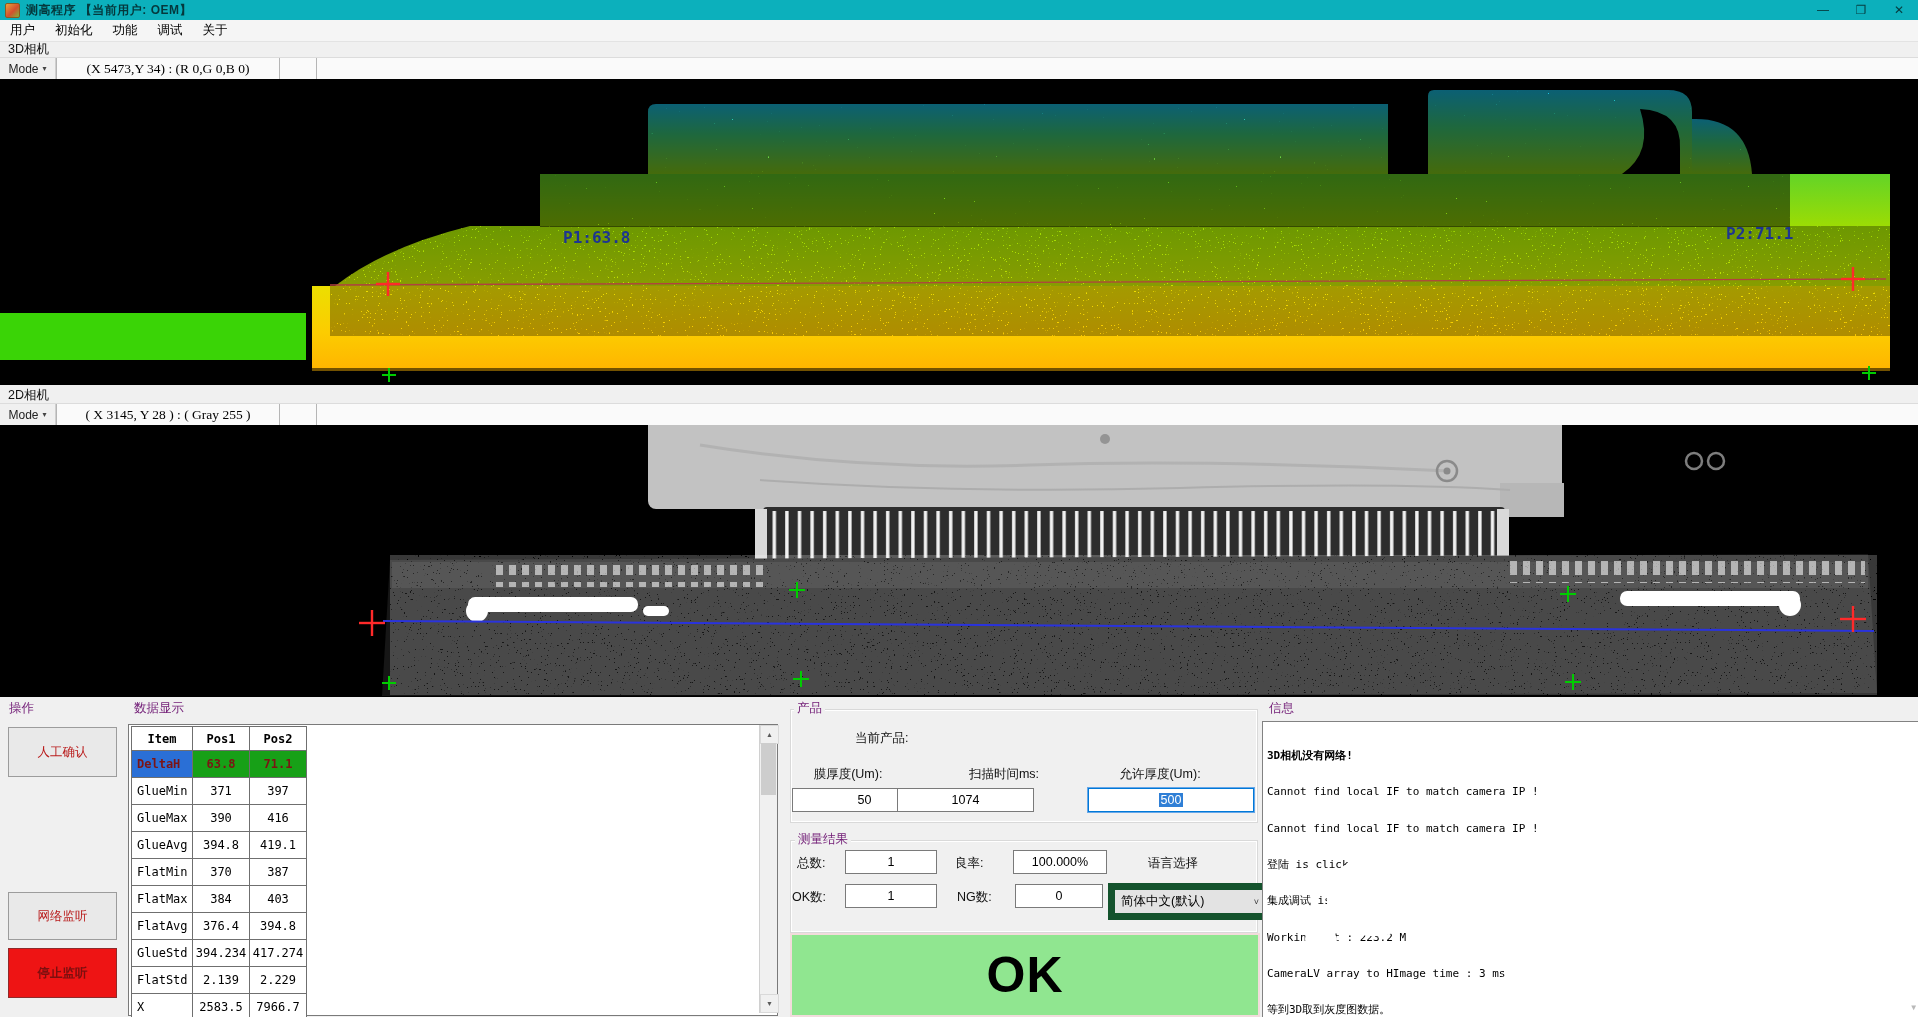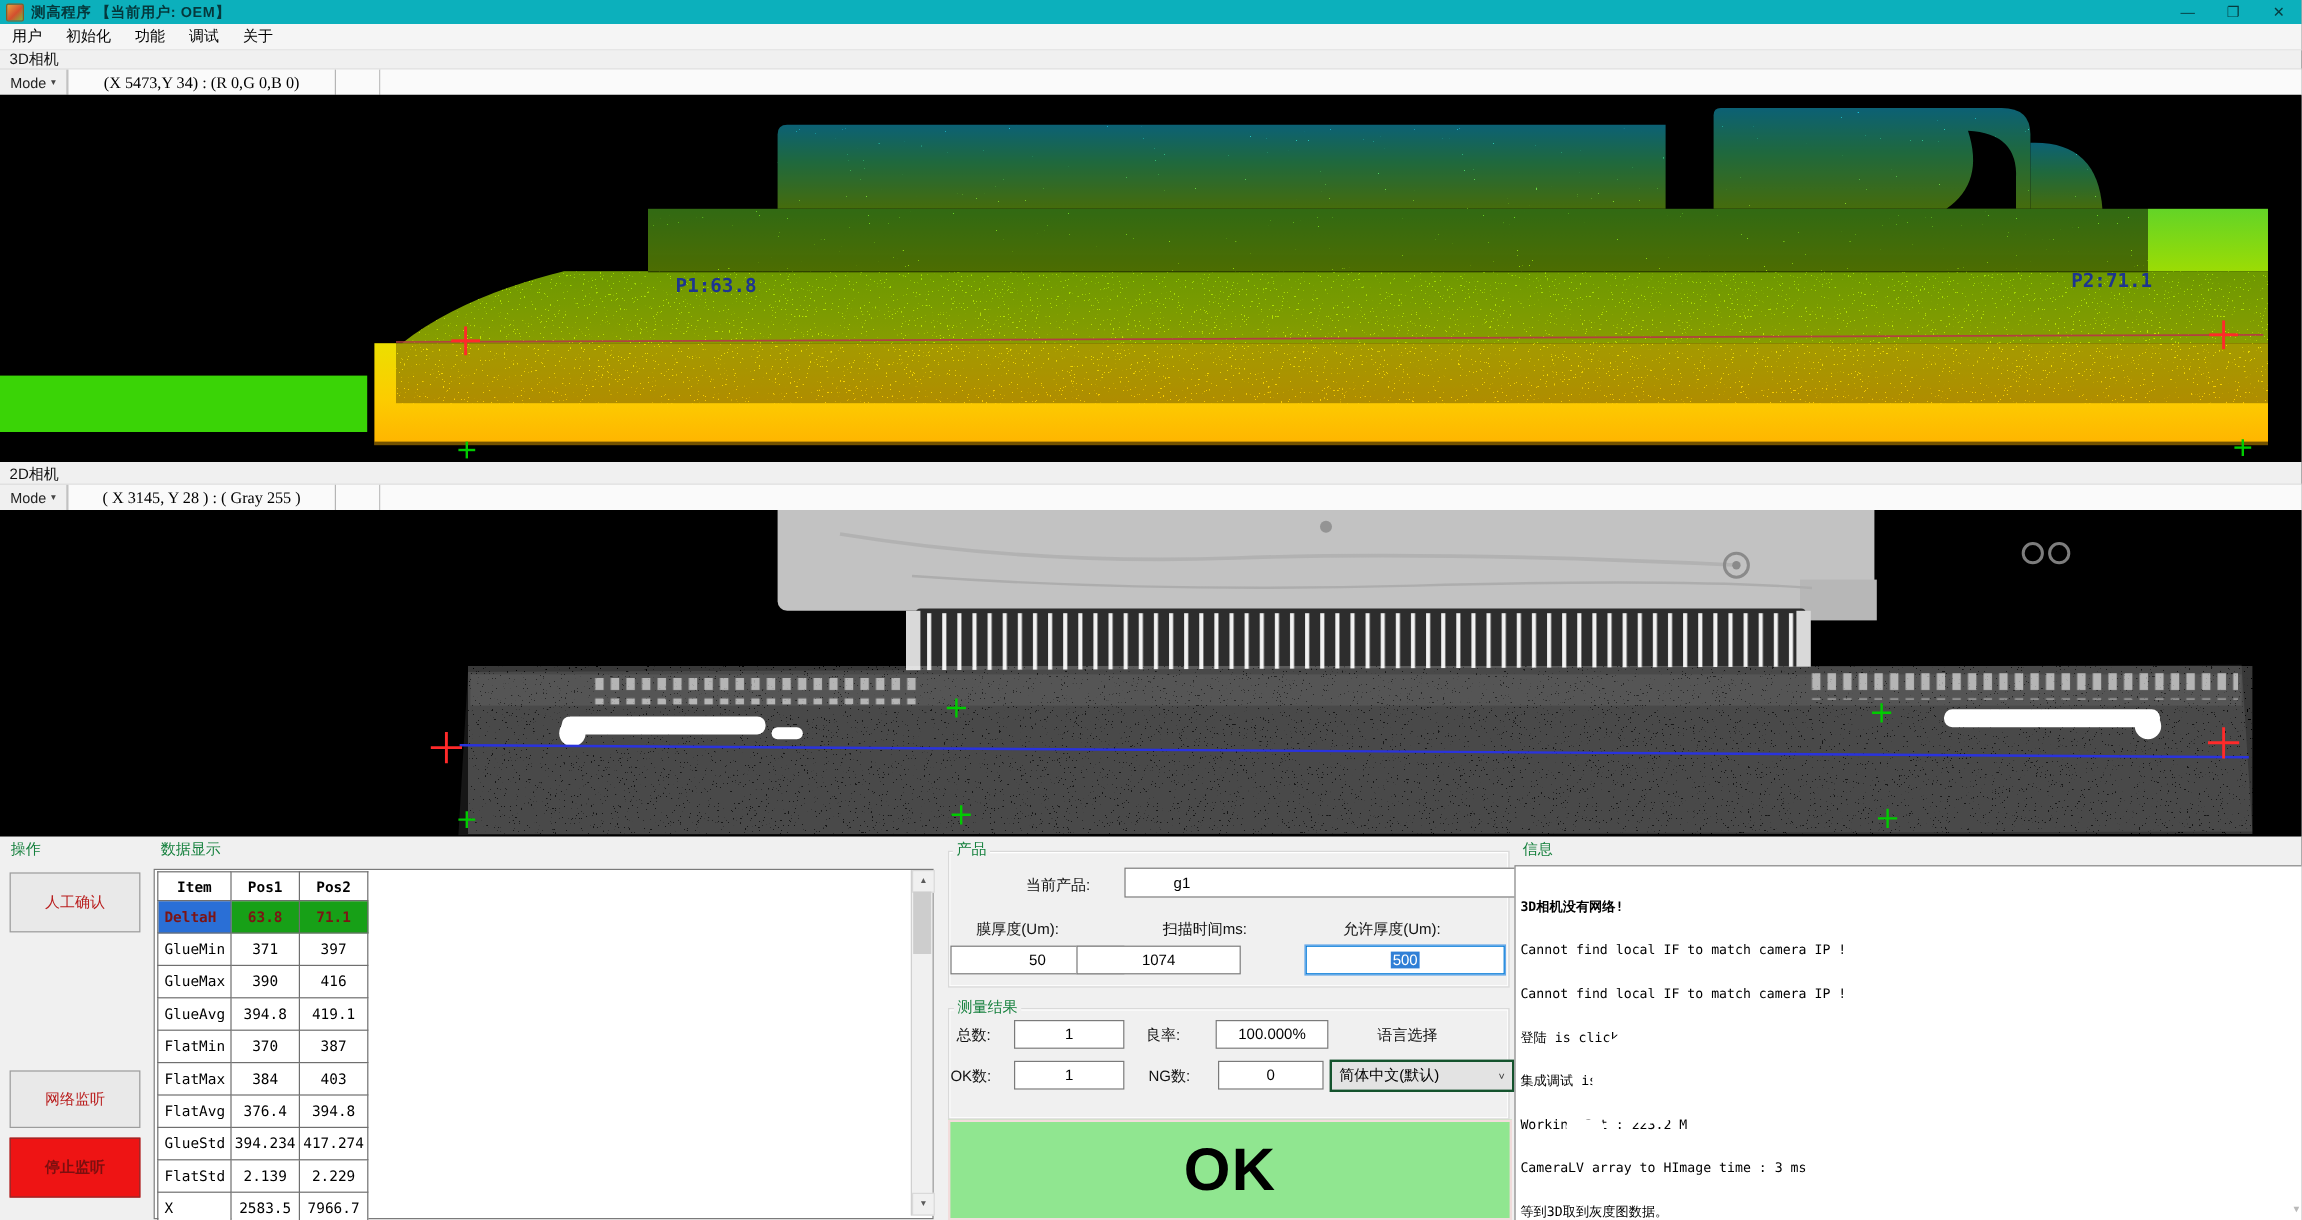--- a/index.html
+++ b/index.html
@@ -33,21 +33,21 @@
   .coord-cell{width:222px;display:flex;align-items:center;justify-content:center;
               font-family:"Liberation Serif",serif;font-size:13.5px;background:#fafafa;
               border-right:1px solid #b5b5b5;border-left:1px solid #b5b5b5;}
   .small-cell{width:36px;background:#fafafa;border-right:1px solid #b5b5b5;}
   .long-cell{flex:1;background:#fafafa;}
 
   .viewport{position:absolute;left:0;background:#000;}
   .viewport svg{display:block;}
 
   
-  .sec-label{position:absolute;font-size:12.5px;color:#15803d;background:#f0f0f0;padding:0 3px;z-index:3;}
+  .sec-label{position:absolute;font-size:12.5px;color:#701a75;background:#f0f0f0;padding:0 3px;z-index:3;}
   .groupbox{position:absolute;border:1px solid #d9d9d9;box-shadow:inset 0 0 0 1px #ffffff;background:#f0f0f0;}
 
   .op-btn{position:absolute;left:8px;width:107px;background:#e9e9e9;border:1px solid #9c9c9c;
           display:flex;align-items:center;justify-content:center;font-size:12.5px;color:#b91c1c;}
   .op-btn.red{background:#ee1414;color:#7c0f0f;border-color:#8f2b2b;font-weight:bold;}
 
   .listbox{position:absolute;background:#ffffff;border:1px solid #7a7a7a;}
   table.datatable{border-collapse:collapse;font-family:"DejaVu Sans Mono",monospace;font-size:12px;
                   position:absolute;left:2px;top:1px;}
   table.datatable th,table.datatable td{border:1px solid #6f6f6f;text-align:center;padding:0 2px;
@@ -63,21 +63,21 @@
                 display:flex;align-items:center;justify-content:center;font-size:7px;color:#5a5a5a;}
   .vscroll .thumb{position:absolute;left:1px;width:15px;background:#cdcdcd;}
 
   .fld-label{position:absolute;font-size:12.5px;color:#111;white-space:nowrap;}
   .txt{position:absolute;background:#fff;border:1px solid #7a7a7a;display:flex;align-items:center;
        justify-content:center;font-size:12.5px;}
   .txt.left{justify-content:flex-start;padding-left:40px;}
   .txt.focus{border:1px solid #0078d7;box-shadow:0 0 0 1px #66a7e8;}
   .sel{background:#2f7fd6;color:#fff;padding:0 2px;}
 
-  .combo{position:absolute;background:#e3e3e3;border:2px solid #14532d;display:flex;align-items:center;
+  .combo{position:absolute;background:#e3e3e3;border:7px solid #14532d;display:flex;align-items:center;
          font-size:12.5px;padding-left:6px;}
   .combo .chev{position:absolute;right:6px;font-size:9px;color:#333;}
 
   .ok-panel{position:absolute;background:#90e690;border:2px solid #f2dcdc;
             display:flex;align-items:center;justify-content:center;}
   .ok-panel span{font-size:50px;font-weight:bold;color:#000;letter-spacing:1px;}
 
   .logbox{position:absolute;background:#fff;border:1px solid #828282;overflow:hidden;
           font-family:"DejaVu Sans Mono",monospace;font-size:11px;line-height:12.1px;
           padding:4px 0 0 4px;white-space:pre;}
@@ -341,21 +341,20 @@
     <div class="vscroll" style="right:0;top:0;height:288px;">
       <div class="arr" style="top:0;">▲</div>
       <div class="thumb" style="top:18px;height:52px;"></div>
       <div class="arr" style="bottom:0;">▼</div>
     </div>
   </div>
 
   <div class="sec-label" style="left:794px;top:700px;">产品</div>
   <div class="groupbox" style="left:790px;top:709px;width:466px;height:112px;"></div>
   <div class="fld-label" style="left:855px;top:730px;">当前产品:</div>
-  <div class="txt left" style="left:937px;top:723px;width:313px;height:23px;">g1</div>
   <div class="fld-label" style="left:800px;top:766px;width:96px;text-align:center;">膜厚度(Um):</div>
   <div class="fld-label" style="left:962px;top:766px;width:84px;text-align:center;">扫描时间ms:</div>
   <div class="fld-label" style="left:1110px;top:766px;width:100px;text-align:center;">允许厚度(Um):</div>
   <div class="txt" style="left:792px;top:788px;width:143px;height:22px;">50</div>
   <div class="txt" style="left:897px;top:788px;width:135px;height:22px;">1074</div>
   <div class="txt focus" style="left:1088px;top:788px;width:164px;height:22px;">
     <span class="sel">500</span>
   </div>
 
   <div class="sec-label" style="left:795px;top:831px;">测量结果</div>

